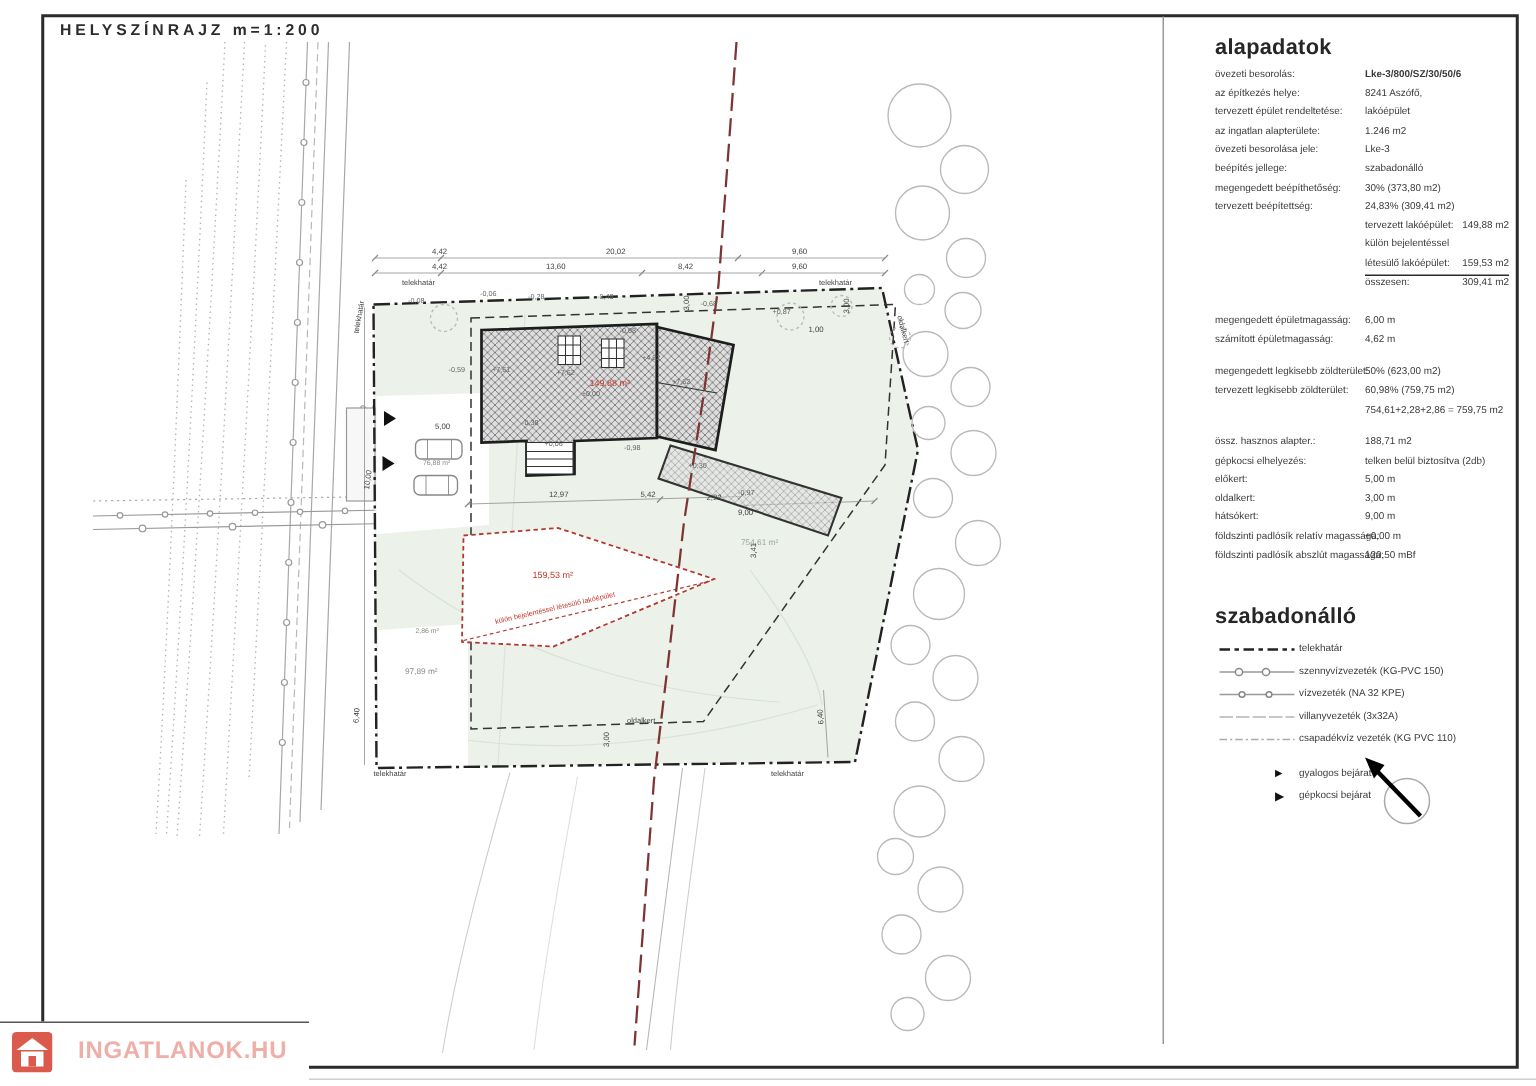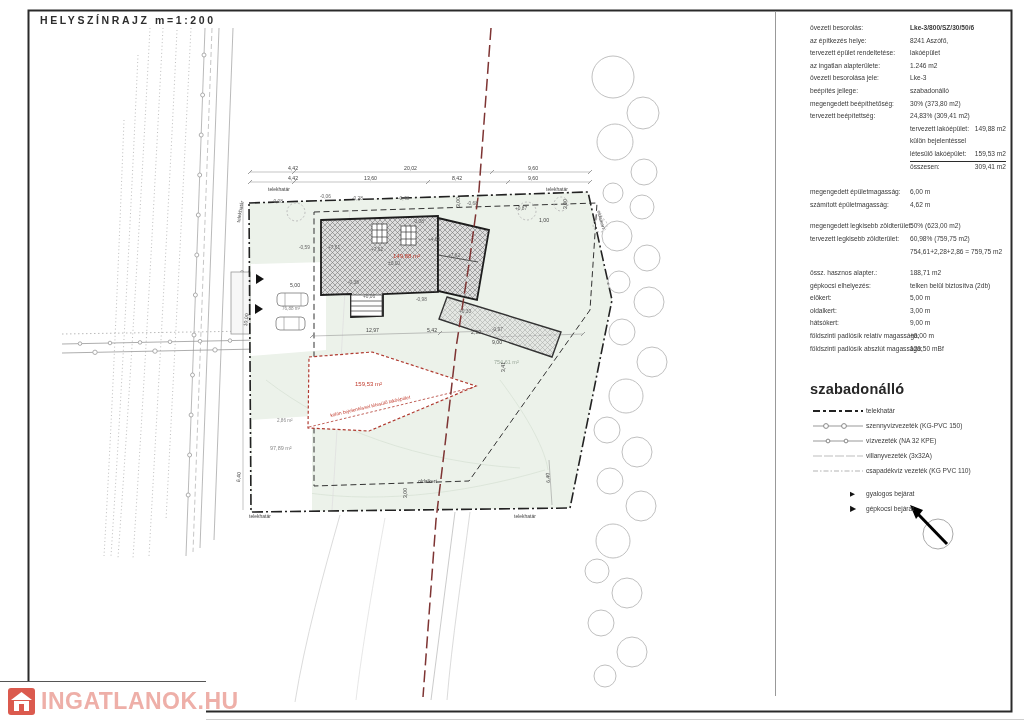--- a/index.html
+++ b/index.html
@@ -27,21 +27,21 @@
   #rows4{margin-top:9px;}
   #legend-block{margin-top:24px;}
   .lrow{display:flex;align-items:center;height:15px;font-size:6.6px;color:#3a3a3a;}
   .lsample{width:56px;flex:0 0 56px;}
   .lrow.arrow{padding-left:40px;}
   .lrow.arrow .glyph{width:16px;flex:0 0 16px;color:#111;font-size:8px;line-height:1;}
   
   #watermark{position:absolute;left:0px;top:681px;width:206px;height:38px;background:#fff;
     border-top:1px solid #555;display:flex;align-items:center;}
   #wm-icon{width:27px;height:27px;margin-left:8px;flex:0 0 27px;}
-  #wm-text{font-size:23px;font-weight:800;color:#eeaFA8;letter-spacing:0.5px;margin-left:6px;}
+  #wm-text{font-size:16px;font-weight:800;color:#eeaFA8;letter-spacing:0.5px;margin-left:17px;}
 </style>
 </head>
 <body>
 
 <div id="sheet">
 
   <svg id="plan-svg" width="1024" height="724" viewBox="0 0 1024 724">
     <defs>
       <pattern id="xhatch" width="5" height="5" patternUnits="userSpaceOnUse">
         <rect width="5" height="5" fill="#dedede"></rect>
@@ -259,20 +259,21 @@
       <span class="ann" style="left: 299px; top: 246px; color: rgb(102, 102, 102); font-size: 4.8px;">-0,59</span>
       <span class="ann" style="left: 428px; top: 238px; color: rgb(102, 102, 102); font-size: 4.8px;">+4,62</span>
       <span class="ann" style="left: 348px; top: 281px; color: rgb(102, 102, 102); font-size: 4.8px;">-0,38</span>
       <span class="ann" style="left: 363px; top: 295px; color: rgb(102, 102, 102); font-size: 4.8px;">+0,06</span>
       <span class="ann" style="left: 416px; top: 298px; color: rgb(102, 102, 102); font-size: 4.8px;">-0,98</span>
       <span class="ann" style="left: 459px; top: 310px; color: rgb(102, 102, 102); font-size: 4.8px;">+0,30</span>
       <span class="ann" style="left: 492px; top: 328px; color: rgb(102, 102, 102); font-size: 4.8px;">-0,97</span>
     </div>
 
   <aside id="panel">
+    <h2 class="panel-h">alapadatok</h2>
     <div id="rows1" class="sect">
         <div class="irow">
           <span class="lbl">övezeti besorolás:</span>
           <span class="val b">Lke-3/800/SZ/30/50/6</span>
         </div>
         <div class="irow">
           <span class="lbl">az építkezés helye:</span>
           <span class="val">8241 Aszófő,</span>
         </div>
         <div class="irow">

